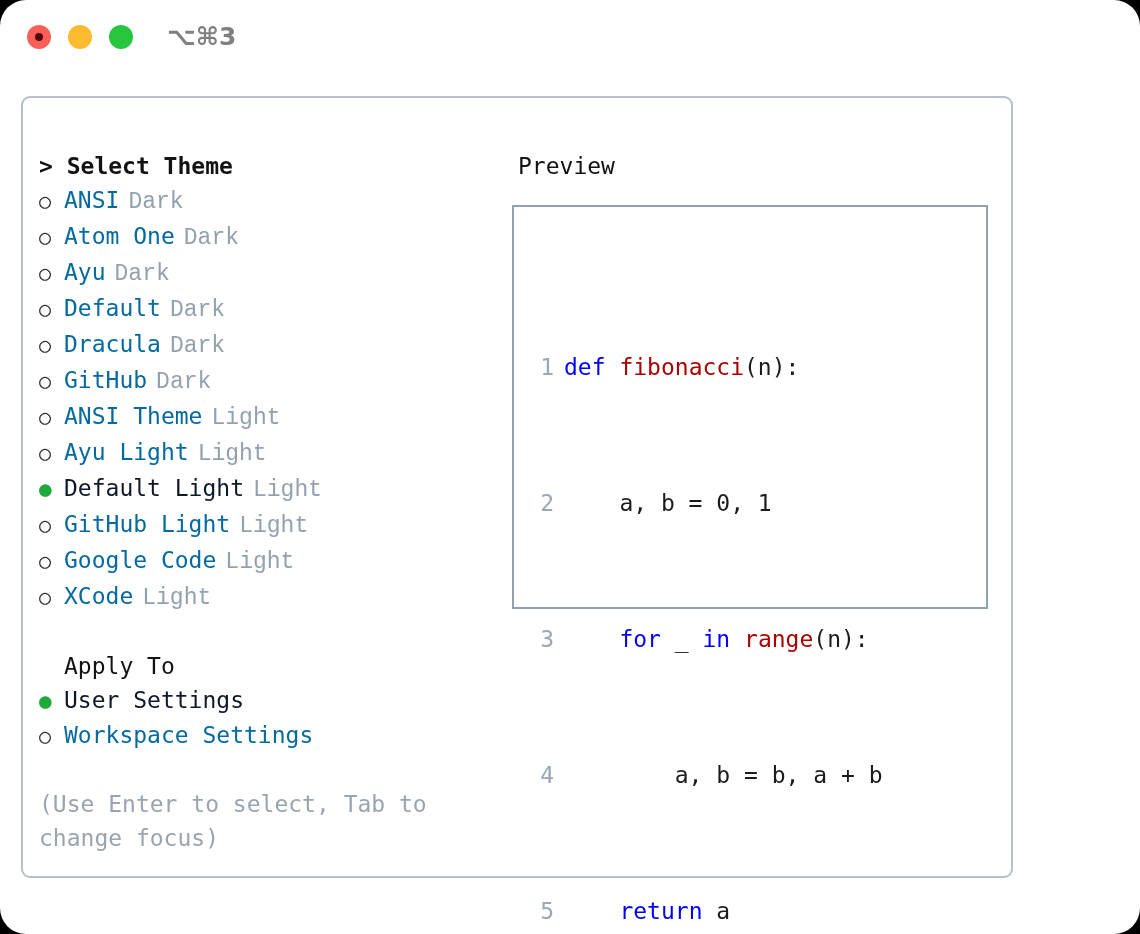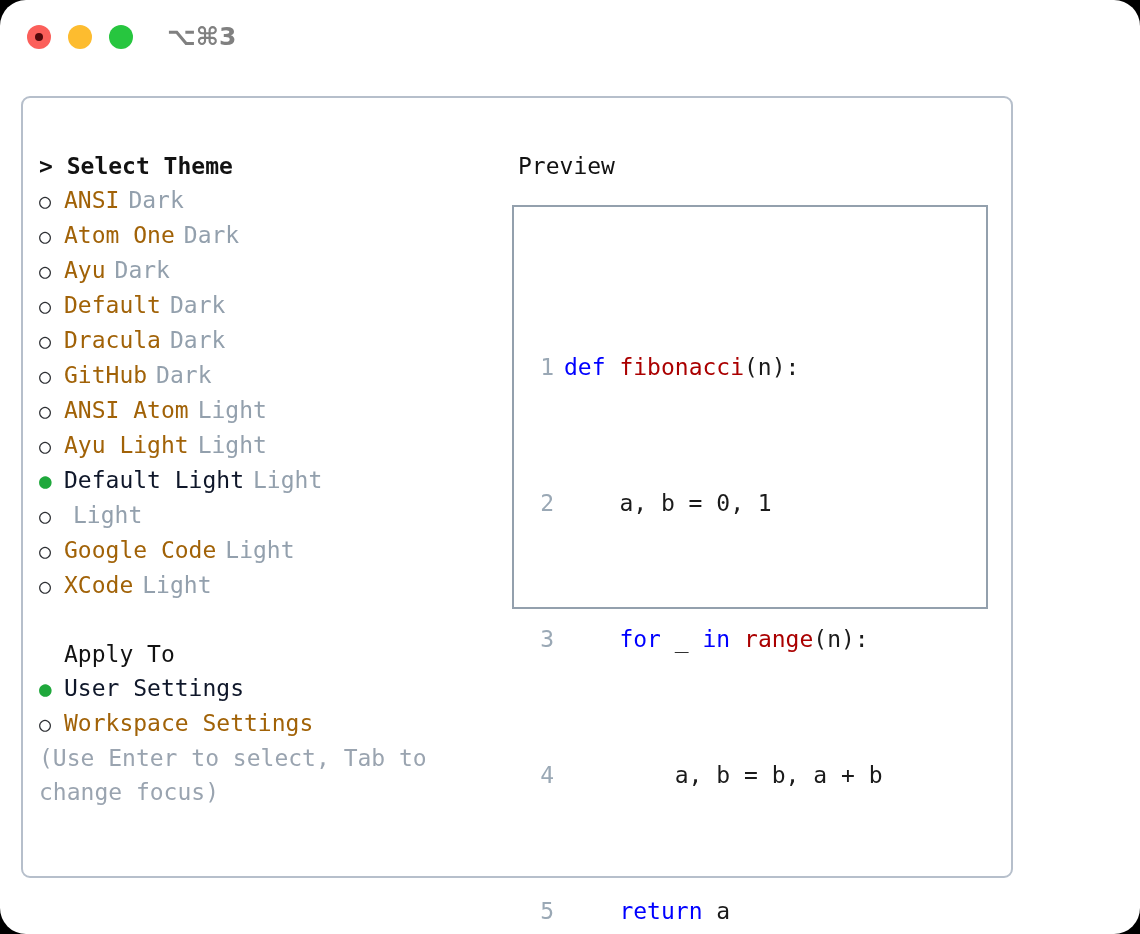--- a/index.html
+++ b/index.html
@@ -115,39 +115,41 @@
   }
   .marker {
     display: inline-block;
     width: 25px;
     flex: none;
     color: #2d2f33;
     font-size: 20px;
   }
   .marker.sel  { color: #1fa83c; font-size: 21px; }
   .marker.none { color: transparent; }
-  .opt-label { color: #a16207; }
+  .opt-label { color: #0369a1; }
   .opt.selected .opt-label { color: #0f172a; }
   .opt-tag {
     color: #93a0ad;
     margin-left: 9px;
+    font-family: Liberation Mono, monospace;
   }
 
   .group-title {
     display: flex;
     align-items: flex-end;
     font-size: 23px;
     line-height: 34px;
     color: #121212;
     white-space: pre;
   }
 
   .spacer-block { height: 34px; }
 
   .hint {
+    margin-top: 34px;
     font-size: 23px;
     line-height: 34px;
     color: #9aa4b0;
     width: 408px;
     word-spacing: 0px;
   }
 
   
   .preview-box {
     position: absolute;
@@ -230,38 +232,39 @@
         </div>
 
         <div class="opt">
           <span class="marker">○</span>
           <span class="opt-label">GitHub</span>
           <span class="opt-tag">Dark</span>
         </div>
 
         <div class="opt">
           <span class="marker">○</span>
-          <span class="opt-label">ANSI Atom</span>
+          <span class="opt-label">ANSI Theme</span>
           <span class="opt-tag">Light</span>
         </div>
 
         <div class="opt">
           <span class="marker">○</span>
           <span class="opt-label">Ayu Light</span>
           <span class="opt-tag">Light</span>
         </div>
 
         <div class="opt selected">
           <span class="marker sel">●</span>
           <span class="opt-label">Default Light</span>
           <span class="opt-tag">Light</span>
         </div>
 
         <div class="opt">
           <span class="marker">○</span>
+          <span class="opt-label">GitHub Light</span>
           <span class="opt-tag">Light</span>
         </div>
 
         <div class="opt">
           <span class="marker">○</span>
           <span class="opt-label">Google Code</span>
           <span class="opt-tag">Light</span>
         </div>
 
         <div class="opt">

